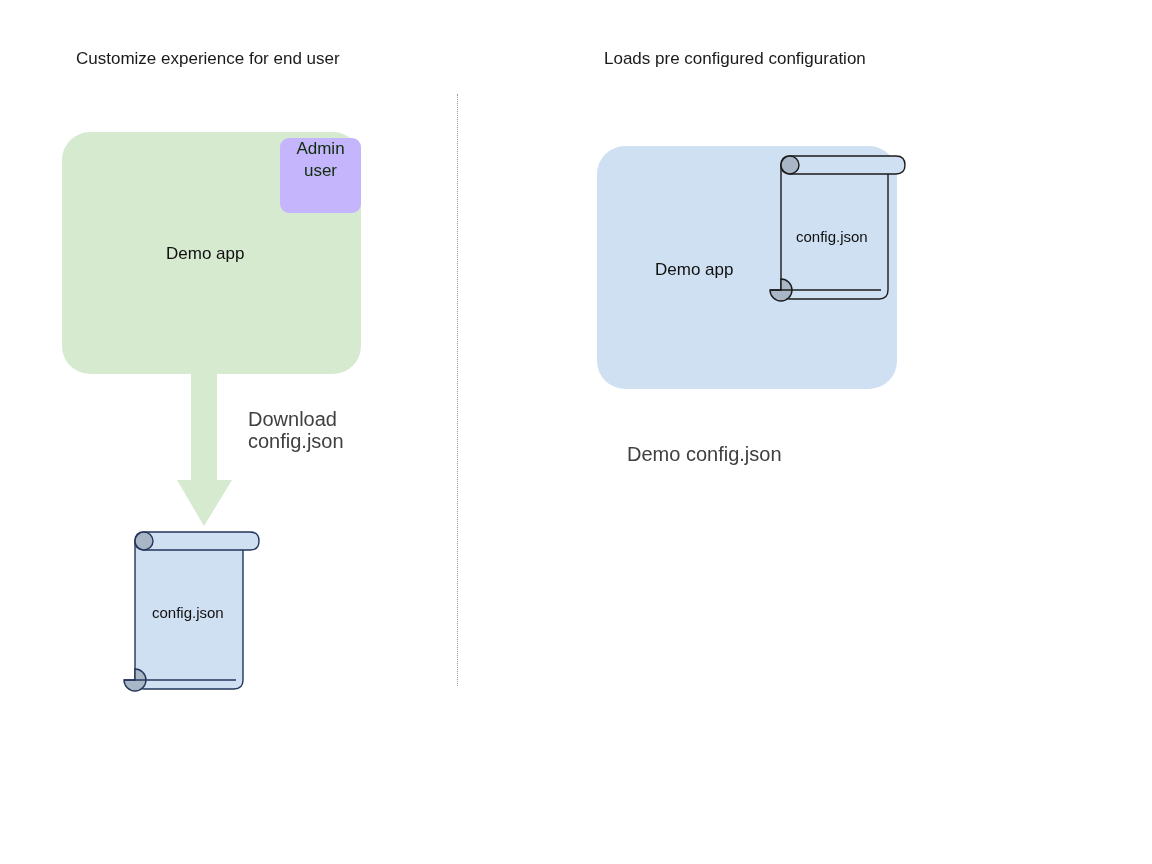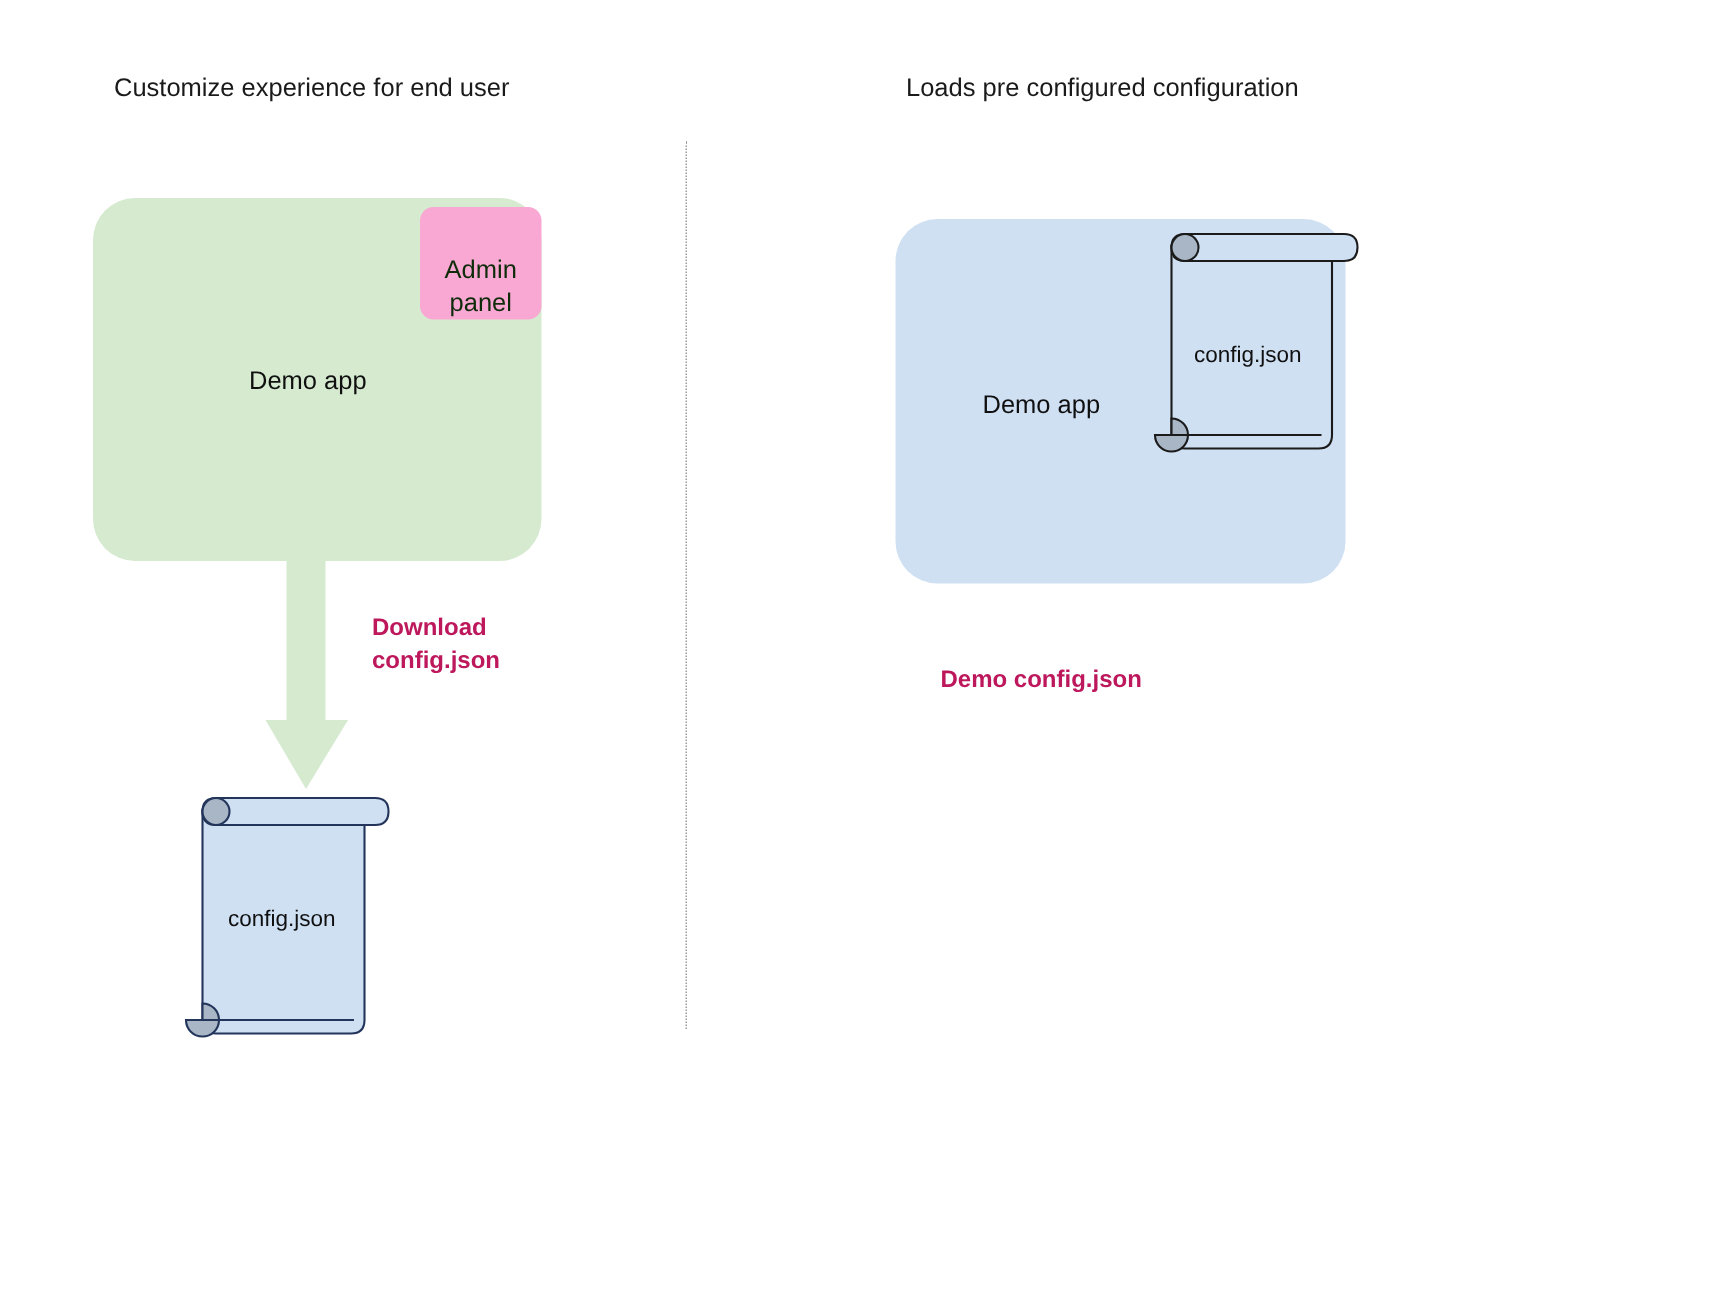--- a/index.html
+++ b/index.html
@@ -72,24 +72,24 @@
   #admin-app-label { left: 166px; top: 244px; }
   #demo-app-label  { left: 655px; top: 260px; }
 
   
   #admin-panel {
     position: absolute;
     left: 280px;
     top: 138px;
     width: 81px;
     height: 75px;
-    background: #f9a8d4;
+    background: #c4b5fd;
     border-radius: 9px;
     display: flex;
-    align-items: flex-end;
+    align-items: flex-start;
     justify-content: center;
   }
   #admin-panel .chip-text {
     font-size: 17px;
     line-height: 22px;
     text-align: center;
     color: #0f2c0a;
   }
 
   
@@ -97,25 +97,24 @@
     position: absolute;
     left: 176px;
     top: 368px;
     width: 58px;
     height: 160px;
   }
   #download-arrow svg { display: block; }
 
   .edge-label {
     position: absolute;
-    font-size: 16px;
+    font-size: 20px;
     line-height: 22px;
-    color: #be185d;
-    white-space: nowrap;
-    font-weight: bold;
+    color: #404040;
+    white-space: nowrap;
   }
   #download-label { left: 248px; top: 408px; }
   #loads-label    { left: 627px; top: 443px; }
 
   
   .doc {
     position: absolute;
   }
   .doc svg { display: block; overflow: visible; }
   .doc-label {
@@ -141,21 +140,21 @@
 
   <div class="divider"></div>
 
   <div class="app-box" id="admin-app"></div>
 
   <div class="app-label" id="admin-app-label">Demo app</div>
 
   <div id="admin-panel">
     <div class="chip-text">
       <span>Admin</span><br>
-      <span>panel</span>
+      <span>user</span>
     </div>
   </div>
 
   <div id="download-arrow">
     <svg width="58" height="160" viewBox="0 0 58 160" aria-hidden="true">
       <polygon points="15,0 41,0 41,112 56,112 28,158 1,112 15,112" fill="#d6ead0"></polygon>
     </svg>
   </div>
 
   <div class="edge-label" id="download-label">

